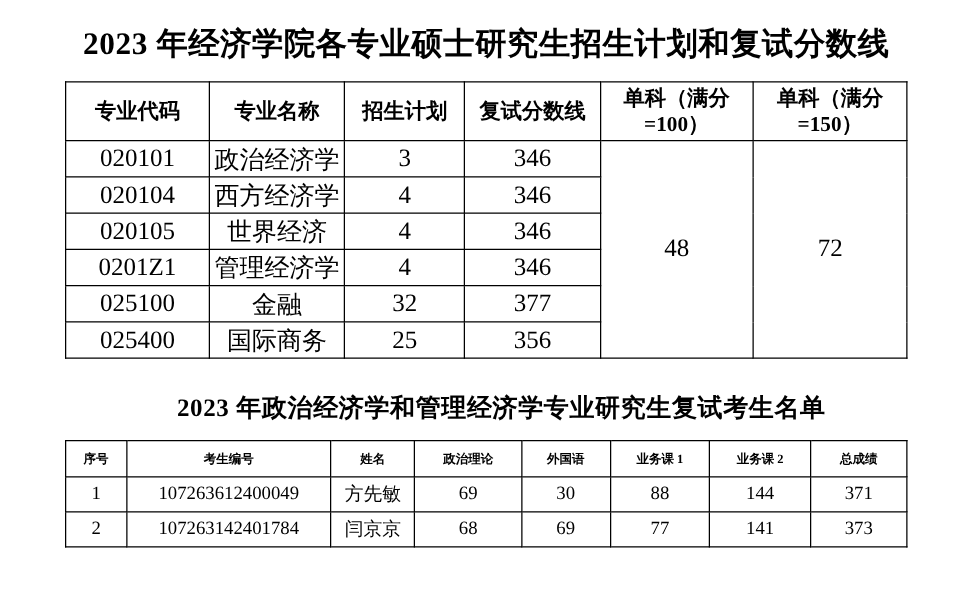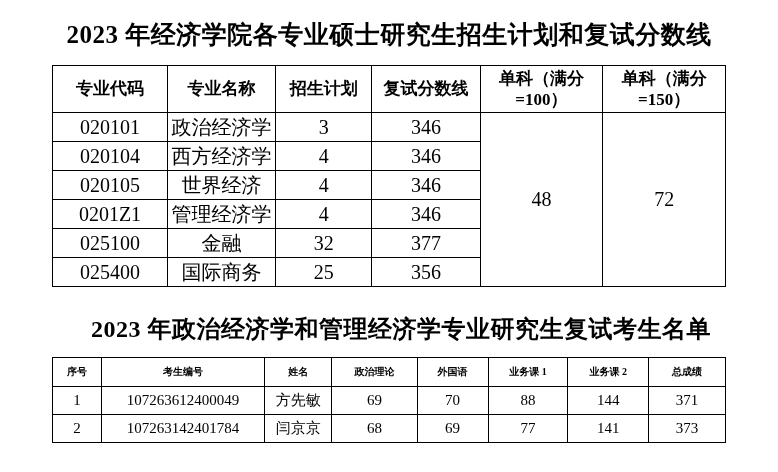--- a/index.html
+++ b/index.html
@@ -27,21 +27,21 @@
     letter-spacing: 0.5px;
     font-family: "Liberation Serif", "DejaVu Serif", serif;
   }
   #title-1 {
     margin-top: 18px;
     margin-bottom: 14px;
   }
   #title-2 {
     margin-top: 26px;
     margin-bottom: 12px;
-    font-size: 24px;
+    font-size: 20px;
     padding-left: 24px;
   }
   table {
     border-collapse: collapse;
     margin: 0 auto;
     font-size: 15px;
     font-family: "Liberation Serif", "DejaVu Serif", serif;
   }
   table td, table th {
     border: 1px solid #000000;
@@ -179,21 +179,21 @@
         <td class="c-b2">业务课 2</td>
         <td class="c-total">总成绩</td>
       </tr>
     </thead>
     <tbody>
       <tr>
         <td>1</td>
         <td>107263612400049</td>
         <td>方先敏</td>
         <td>69</td>
-        <td>70</td>
+        <td>30</td>
         <td>88</td>
         <td>144</td>
         <td>371</td>
       </tr>
       <tr>
         <td>2</td>
         <td>107263142401784</td>
         <td>闫京京</td>
         <td>68</td>
         <td>69</td>

